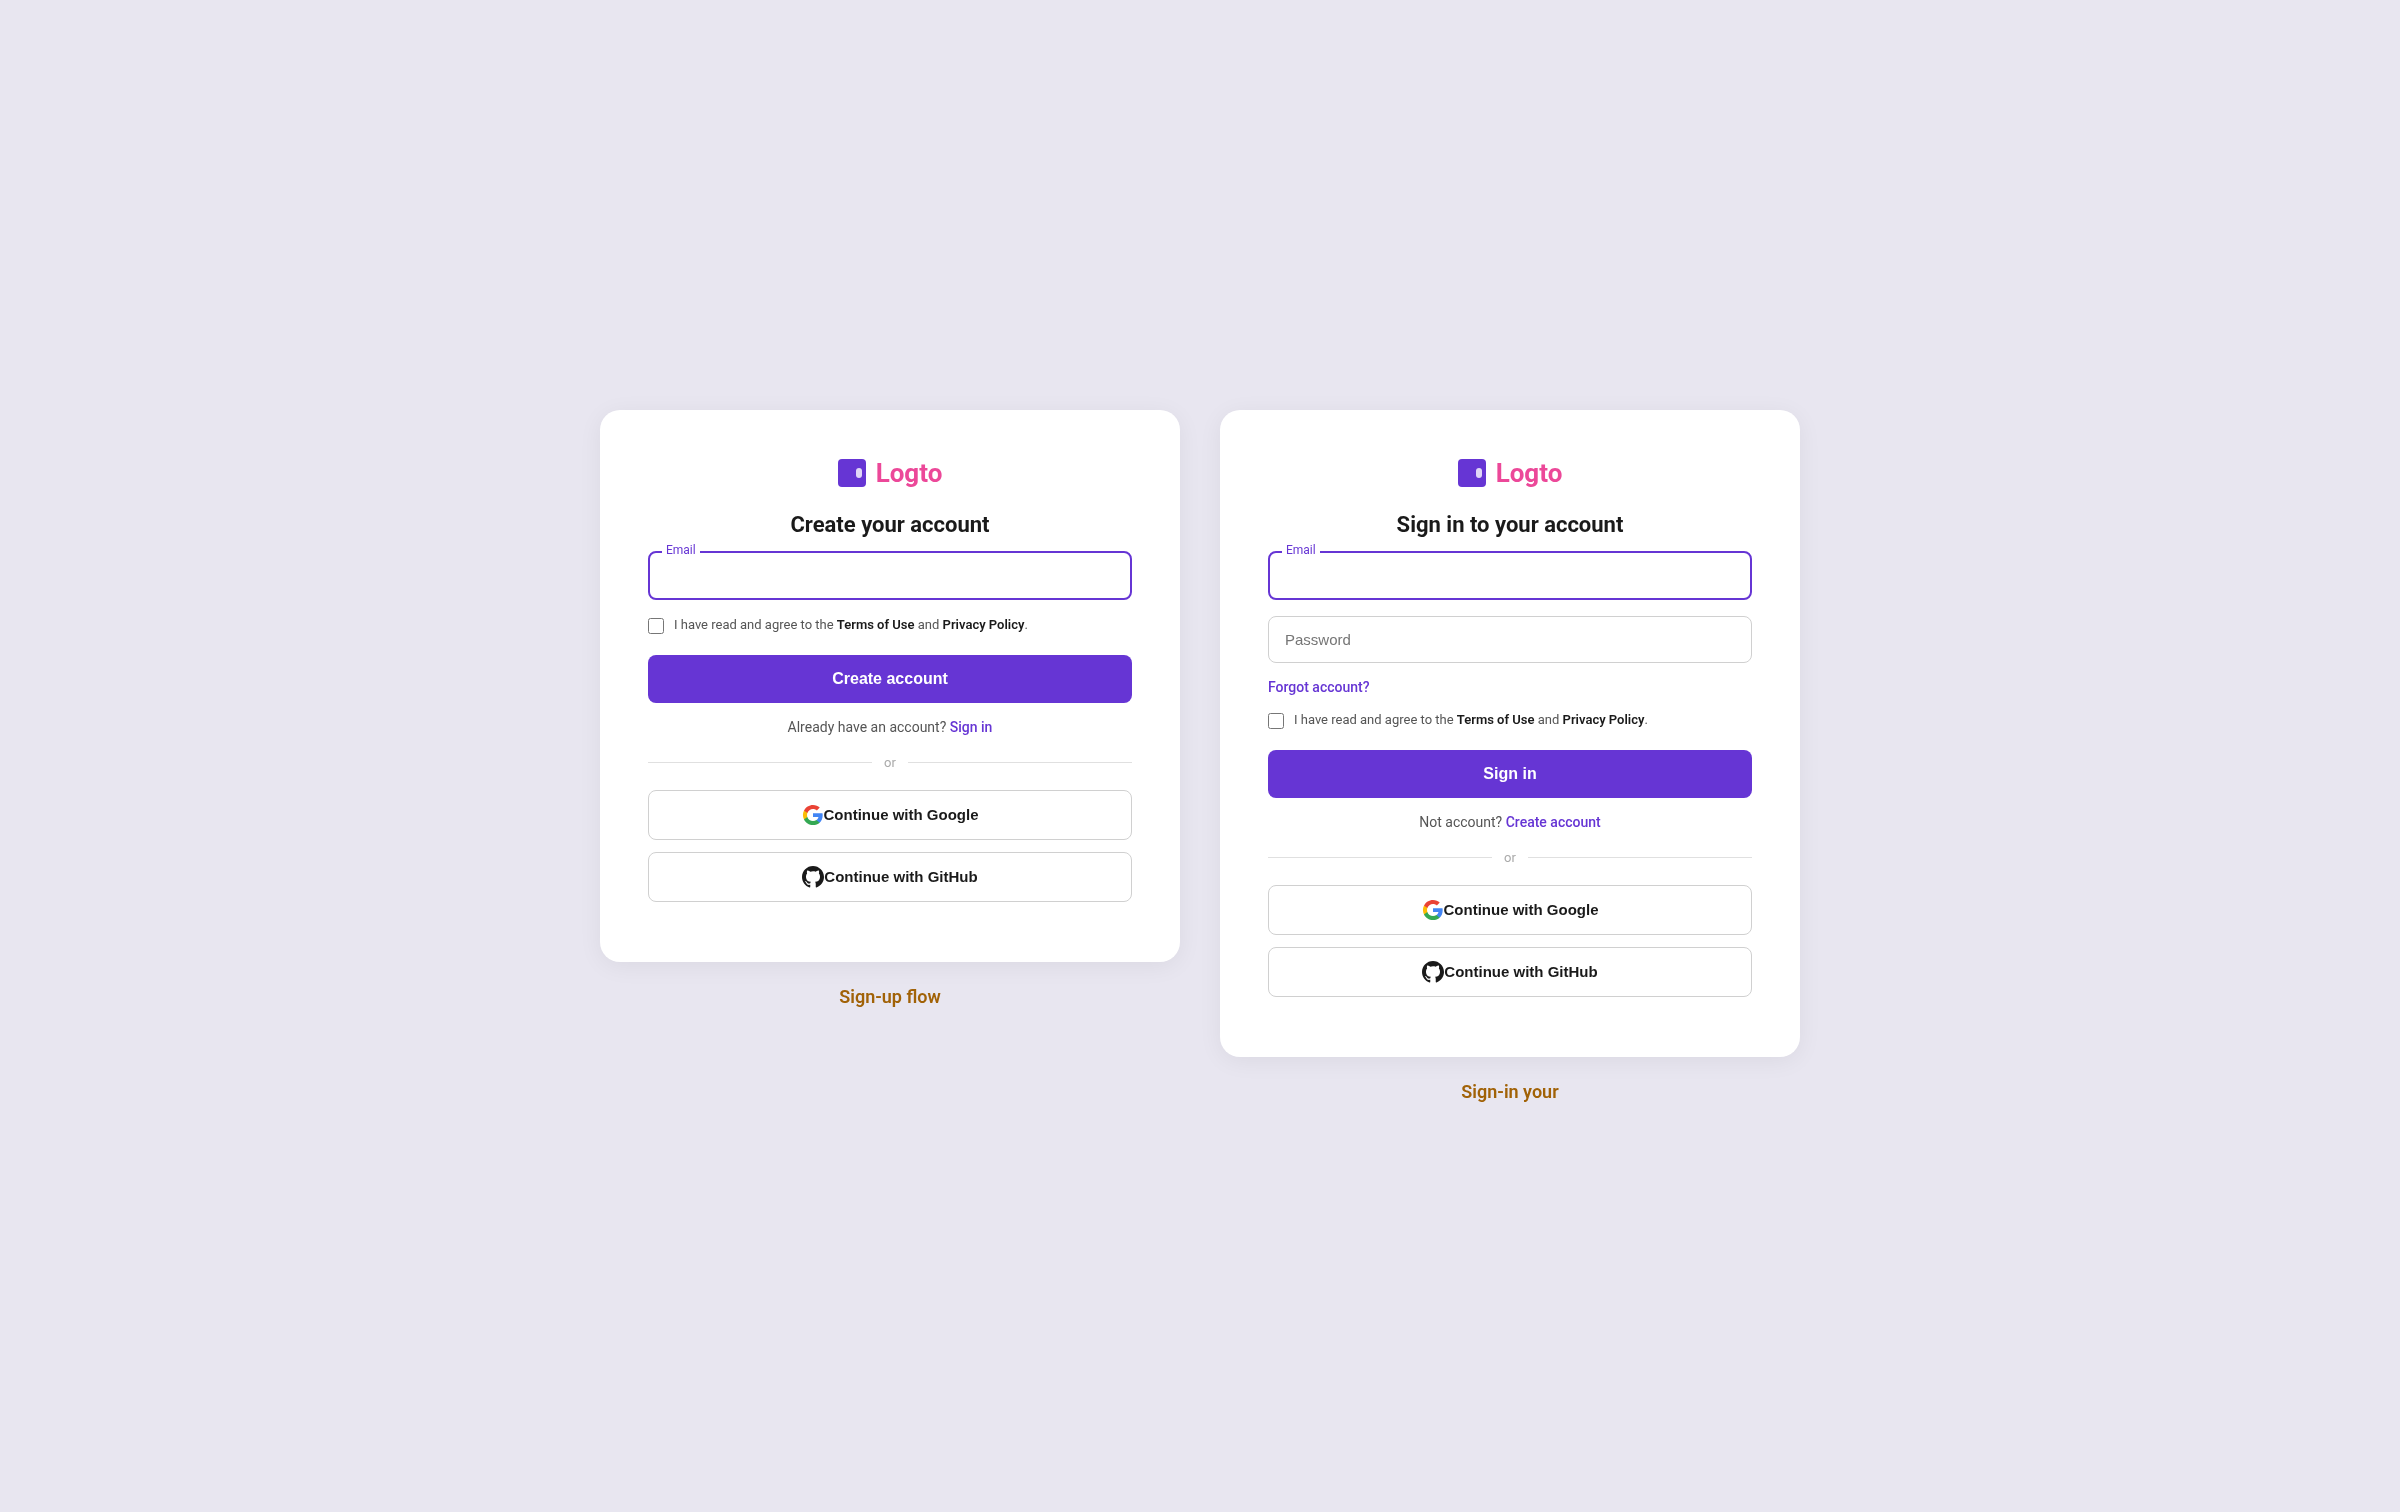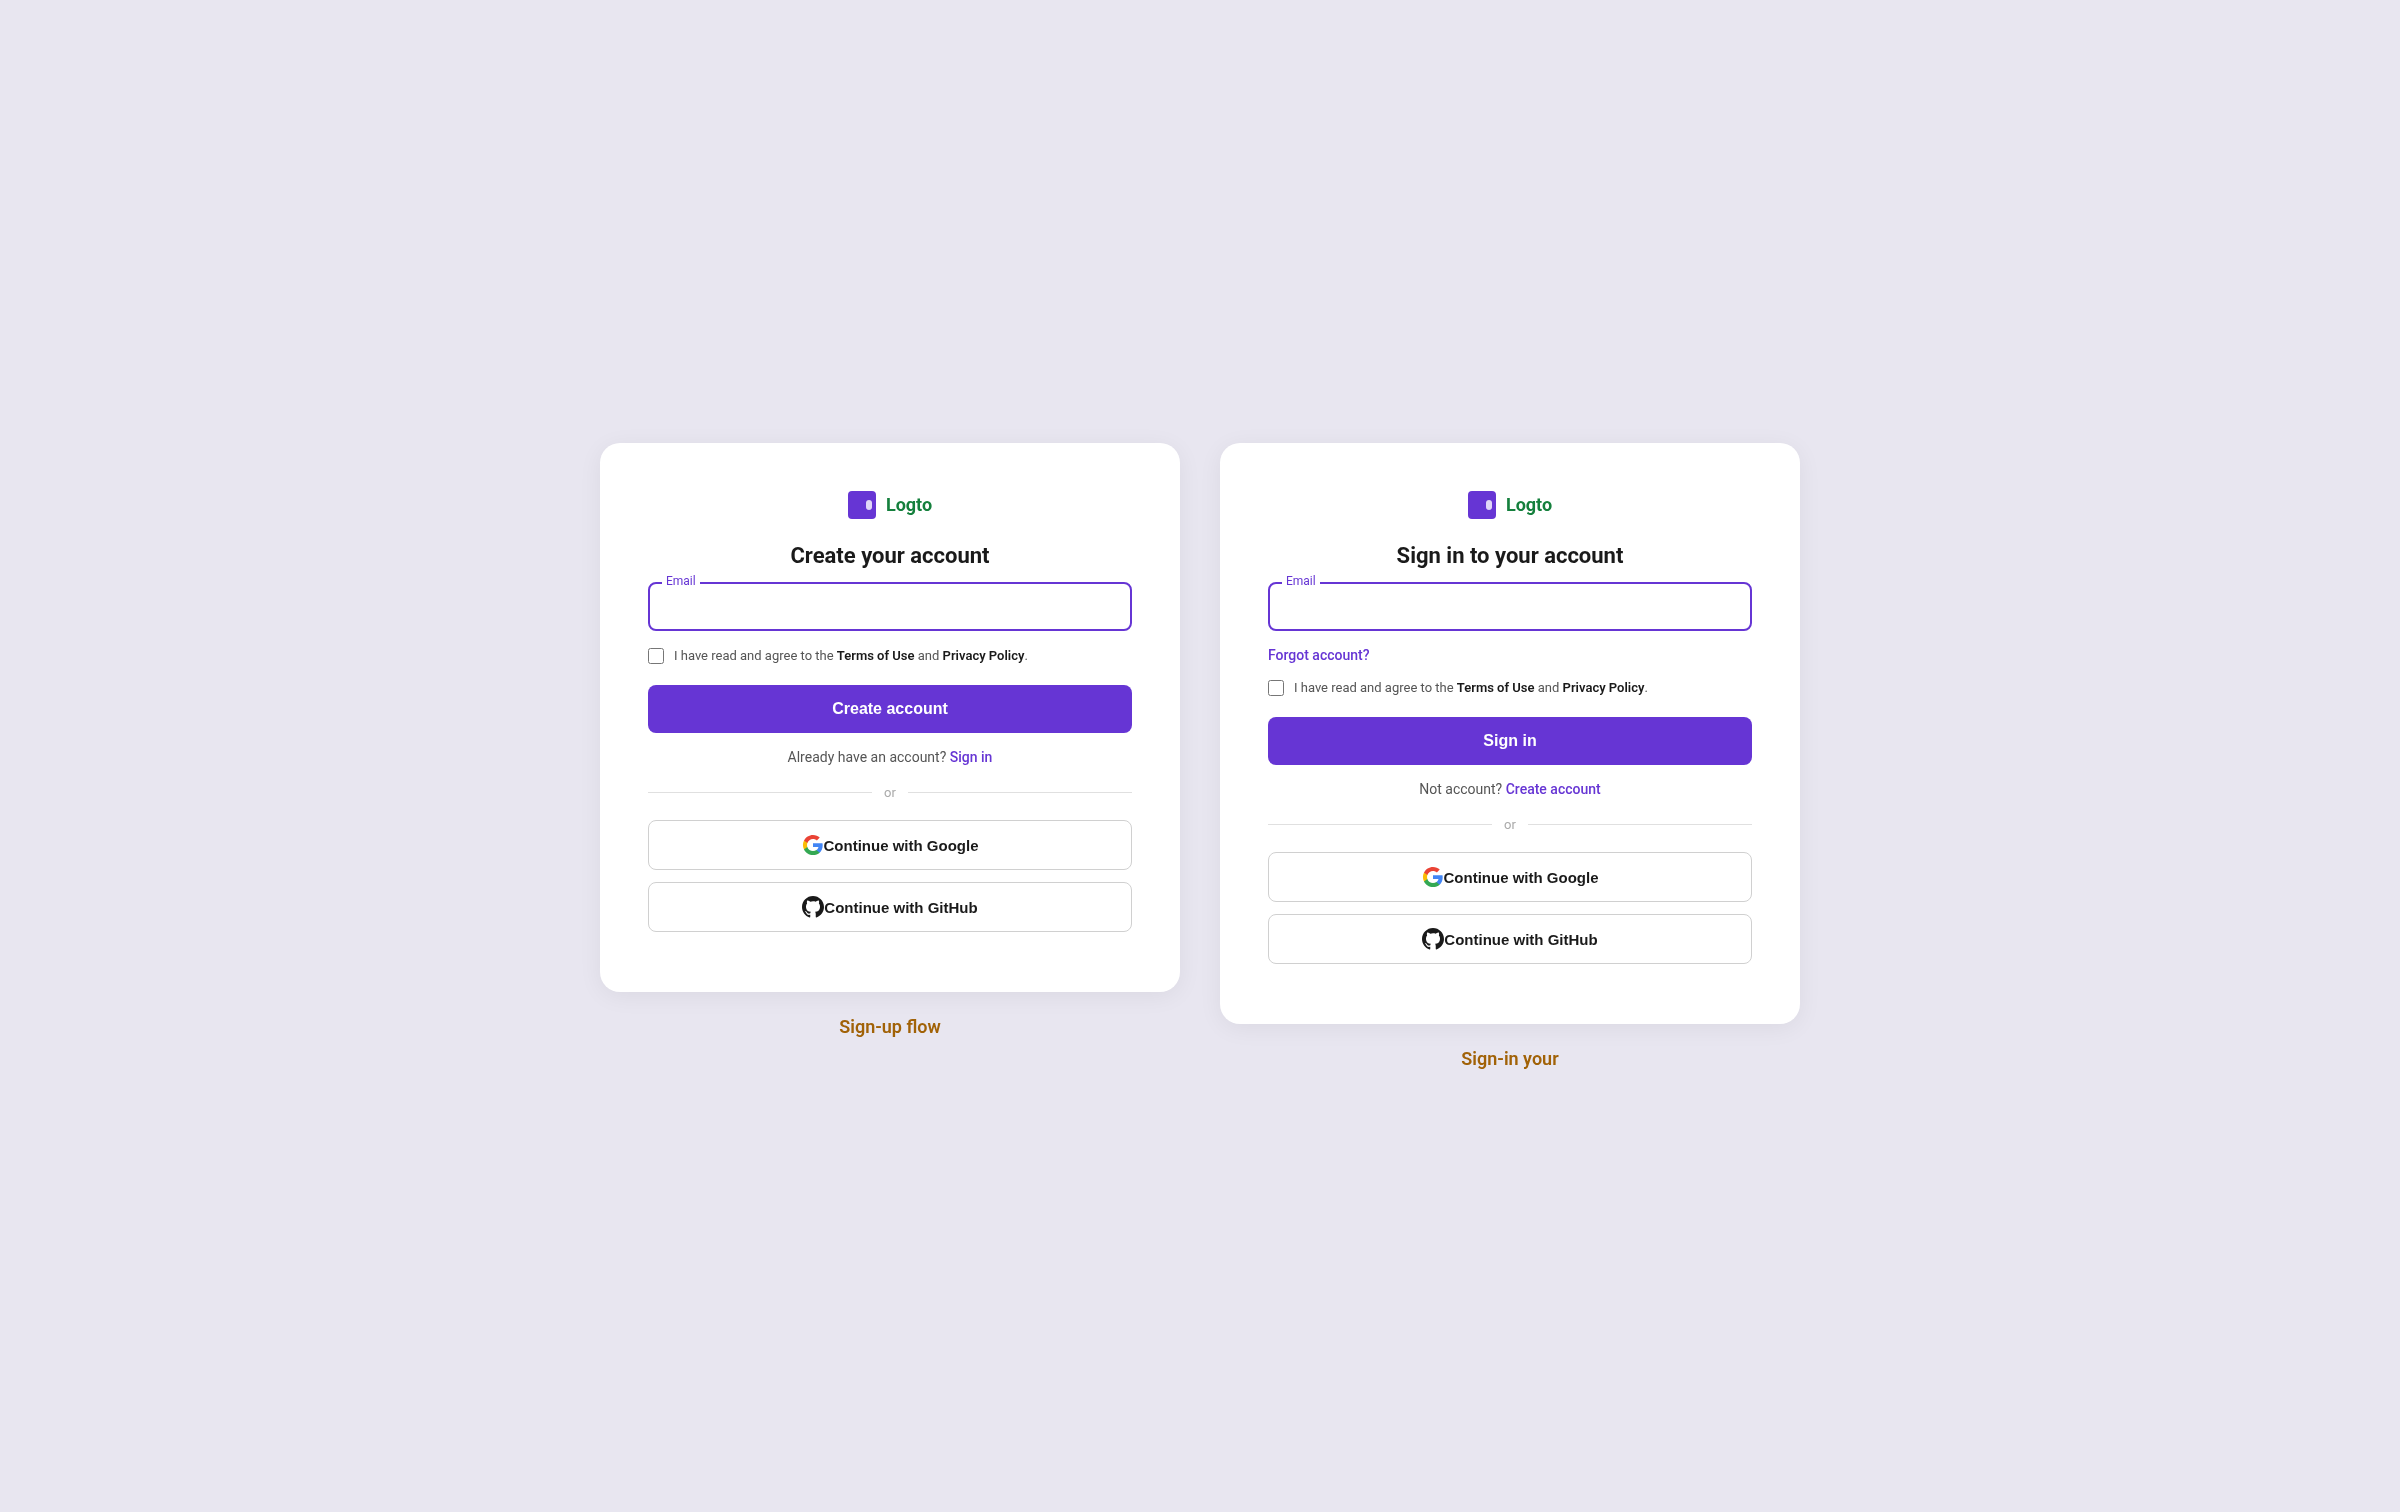--- a/index.html
+++ b/index.html
@@ -34,23 +34,23 @@
       box-shadow: 0 4px 24px rgba(0,0,0,0.06);
     }
     .logo-area {
       display: flex;
       align-items: center;
       justify-content: center;
       gap: 10px;
       margin-bottom: 24px;
     }
     .logo-text {
-      font-size: 18px;
+      font-size: 26px;
       font-weight: 700;
-      color: #15803d;
+      color: #ec4899;
     }
     .card-title {
       font-size: 22px;
       font-weight: 700;
       color: #1a1a1a;
       text-align: center;
       margin-bottom: 14px;
     }
     .form-group {
       margin-bottom: 16px;
@@ -277,20 +277,25 @@
       
       <h1 class="card-title">Sign in to your account</h1>
       
       <div class="form-group">
         <div class="input-wrapper">
           <span class="floating-label">Email</span>
           <input type="email" class="text-input" placeholder="" style="">
         </div>
       </div>
       
+      <div class="form-group">
+        <div class="input-wrapper normal">
+          <input type="password" class="text-input" placeholder="Password" style="">
+        </div>
+      </div>
       
       <a href="#" class="forgot-link">Forgot account?</a>
       
       <div class="checkbox-row">
         <input type="checkbox" class="checkbox-input" style="">
         <label class="checkbox-label">
           <span>I have read and agree to the</span>
           <strong>Terms of Use</strong>
           <span> </span>
           <span>and</span>

